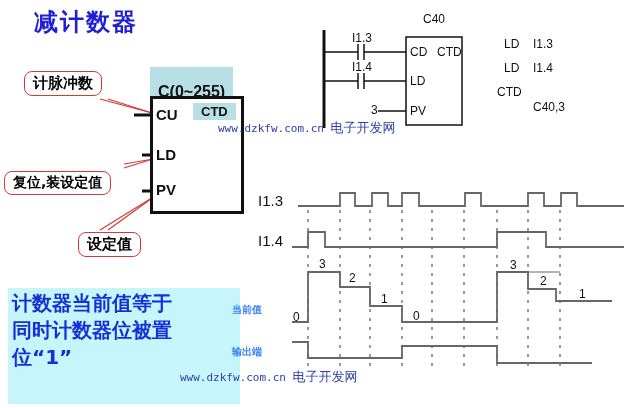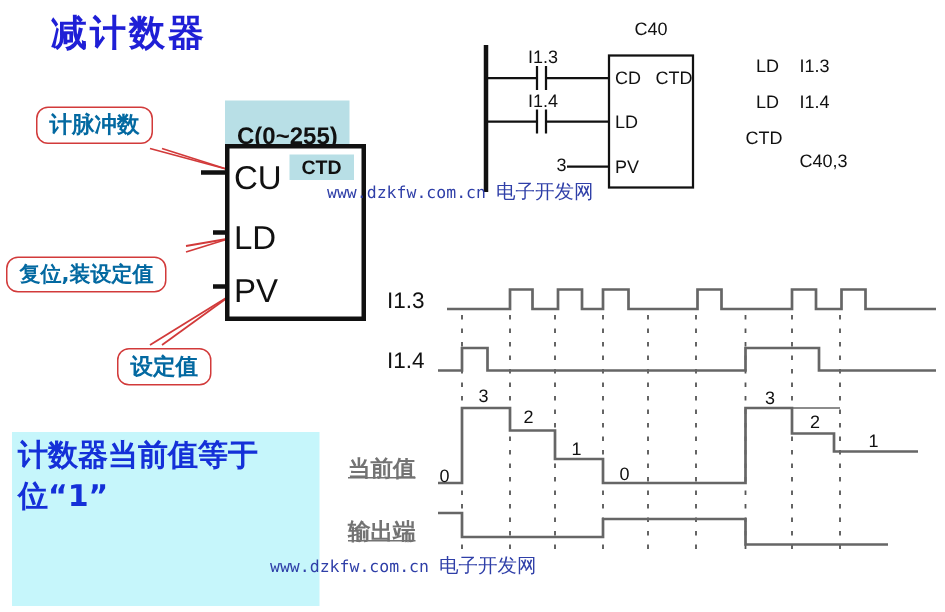--- a/index.html
+++ b/index.html
@@ -1,31 +1,31 @@
 <!DOCTYPE html>
 <html><head>
 <meta charset="utf-8">
 <style>
   html, body { margin:0; padding:0; background:#ffffff; }
   body { width:630px; height:408px; position:relative; overflow:hidden;
          font-family:"DejaVu Sans", sans-serif; }
   .abs { position:absolute; }
   .title { left:34px; top:6px; font-size:24px; font-weight:bold; color:#1f1fd6; letter-spacing:2px; }
   .callout { position:absolute; border:1.5px solid #d23a3a; border-radius:8px; background:#fff;
-             font-size:15px; font-weight:bold; color:#0369a1; padding:2px 8px; white-space:nowrap; }
+             font-size:15px; font-weight:bold; color:#000000; padding:2px 8px; white-space:nowrap; }
   .cbox { position:absolute; background:#b8dfe6; color:#111; font-weight:bold; font-family:"Liberation Sans", sans-serif; }
   .blk { position:absolute; left:150px; top:96px; width:88px; height:112px; border:3px solid #111; background:#fff; }
-  .pin { position:absolute; font-family:"Liberation Sans", sans-serif; font-weight:normal; font-size:22px; color:#111; }
-  .note { position:absolute; left:8px; top:288px; width:205px; height:116px; background:#c6f6fb;
+  .pin { position:absolute; font-family:"Liberation Sans", sans-serif; font-weight:bold; font-size:15px; color:#111; }
+  .note { position:absolute; left:8px; top:288px; width:232px; height:116px; background:#c6f6fb;
           color:#1430d8; font-size:20px; font-weight:bold; line-height:27px; padding:2px 4px; box-sizing:border-box; }
   .lad { position:absolute; font-family:"Liberation Sans", sans-serif; font-size:12px; color:#111; }
   .wm { position:absolute; font-family:"DejaVu Sans Mono", monospace; font-size:11px; color:#2f3fa8; white-space:nowrap; }
   .wm .cn { font-family:Liberation Sans, sans-serif; font-size:13px; }
   .sig { position:absolute; font-family:"Liberation Sans", sans-serif; font-size:15px; color:#111; }
-  .sigcn { position:absolute; font-size:15px; font-weight:bold; color:#737373;text-decoration:underline; }
+  .sigcn { position:absolute; font-size:10px; font-weight:bold; color:#3b82f6; }
   svg { position:absolute; left:0; top:0; }
 </style>
 </head>
 <body>
 
 <div class="abs title">减计数器</div>
 
 <svg width="630" height="408">
 
   <g stroke="#d23a3a" stroke-width="1.2" fill="none">
@@ -100,20 +100,21 @@
 
 <div class="lad" style="left:504px;top:37px;">LD</div>
 <div class="lad" style="left:533px;top:37px;">I1.3</div>
 <div class="lad" style="left:504px;top:61px;">LD</div>
 <div class="lad" style="left:533px;top:61px;">I1.4</div>
 <div class="lad" style="left:497px;top:85px;">CTD</div>
 <div class="lad" style="left:533px;top:100px;">C40,3</div>
 
 <div class="note">
   <div>计数器当前值等于</div>
+  <div>同时计数器位被置</div>
   <div>位“1”</div>
 </div>
 
 <div class="sig" style="left:258px;top:192px;">I1.3</div>
 <div class="sig" style="left:258px;top:232px;">I1.4</div>
 <div class="sigcn" style="left:232px;top:303px;">当前值</div>
 <div class="sigcn" style="left:232px;top:345px;">输出端</div>
 
 <div class="lad" style="left:293px;top:310px;">0</div>
 <div class="lad" style="left:319px;top:257px;">3</div>

